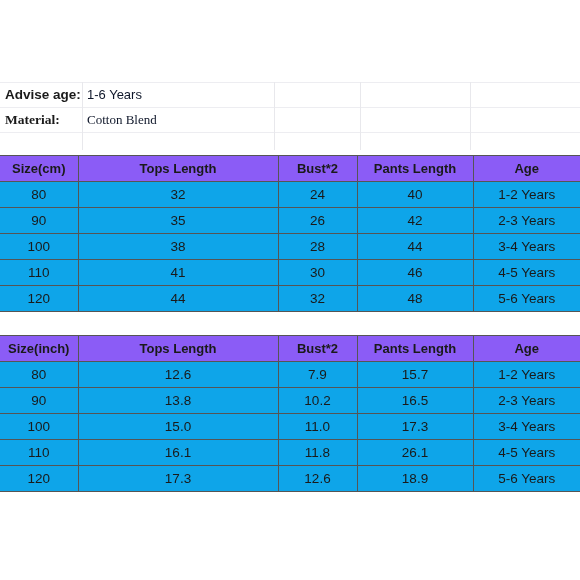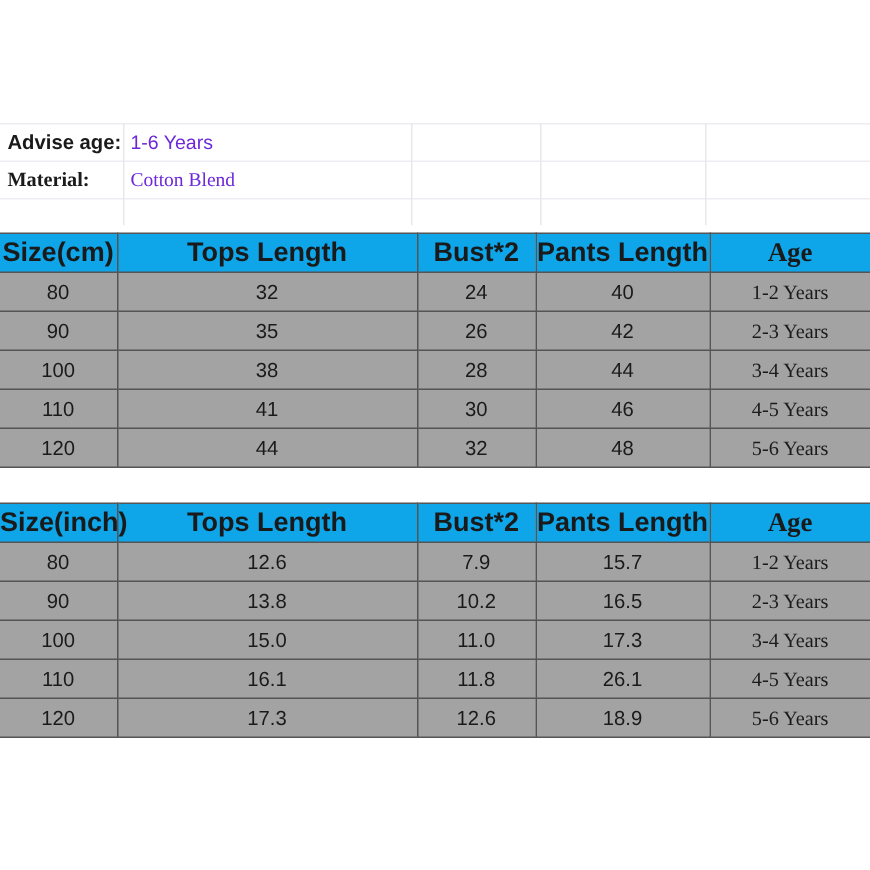--- a/index.html
+++ b/index.html
@@ -58,21 +58,21 @@
     padding-left: 5px;
     font-size: 13.5px;
     font-weight: bold;
     color: #1a1a1a;
     white-space: nowrap;
   }
   .info-value {
     box-sizing: border-box;
     padding-left: 5px;
     font-size: 13px;
-    color: #6d28d9;
+    color: #0f172a;
     white-space: nowrap;
   }
 
   
   .size-table {
     position: absolute;
     left: 0;
     width: 580px;
     border-collapse: collapse;
     table-layout: fixed;
@@ -82,36 +82,35 @@
     border: 1px solid #555555;
     text-align: center;
     vertical-align: middle;
     font-size: 13.5px;
     color: #1a1a1a;
     padding: 0;
     height: 25px;
     font-weight: normal;
   }
   .size-table thead th {
+    background: #8b5cf6;
+    font-weight: bold;
+    font-size: 13px;
+  }
+  .size-table tbody td {
     background: #0ea5e9;
-    font-weight: bold;
-    font-size: 18px;
-  }
-  .size-table tbody td {
-    background: #a3a3a3;
   }
   
   .size-table td:first-child,
   .size-table th:first-child {
     border-left: none;
   }
   .size-table td:last-child,
   .size-table th:last-child {
     border-right: none;
-    font-family: Liberation Serif, serif;
   }
 
   .col-size  { width: 78px; }
   .col-tops  { width: 200px; }
   .col-bust  { width: 79px; }
   .col-pants { width: 116px; }
   .col-age   { width: 107px; }
 
   #cm-table   { top: 155px; }
   #inch-table { top: 303px; margin-top: 32px; }

